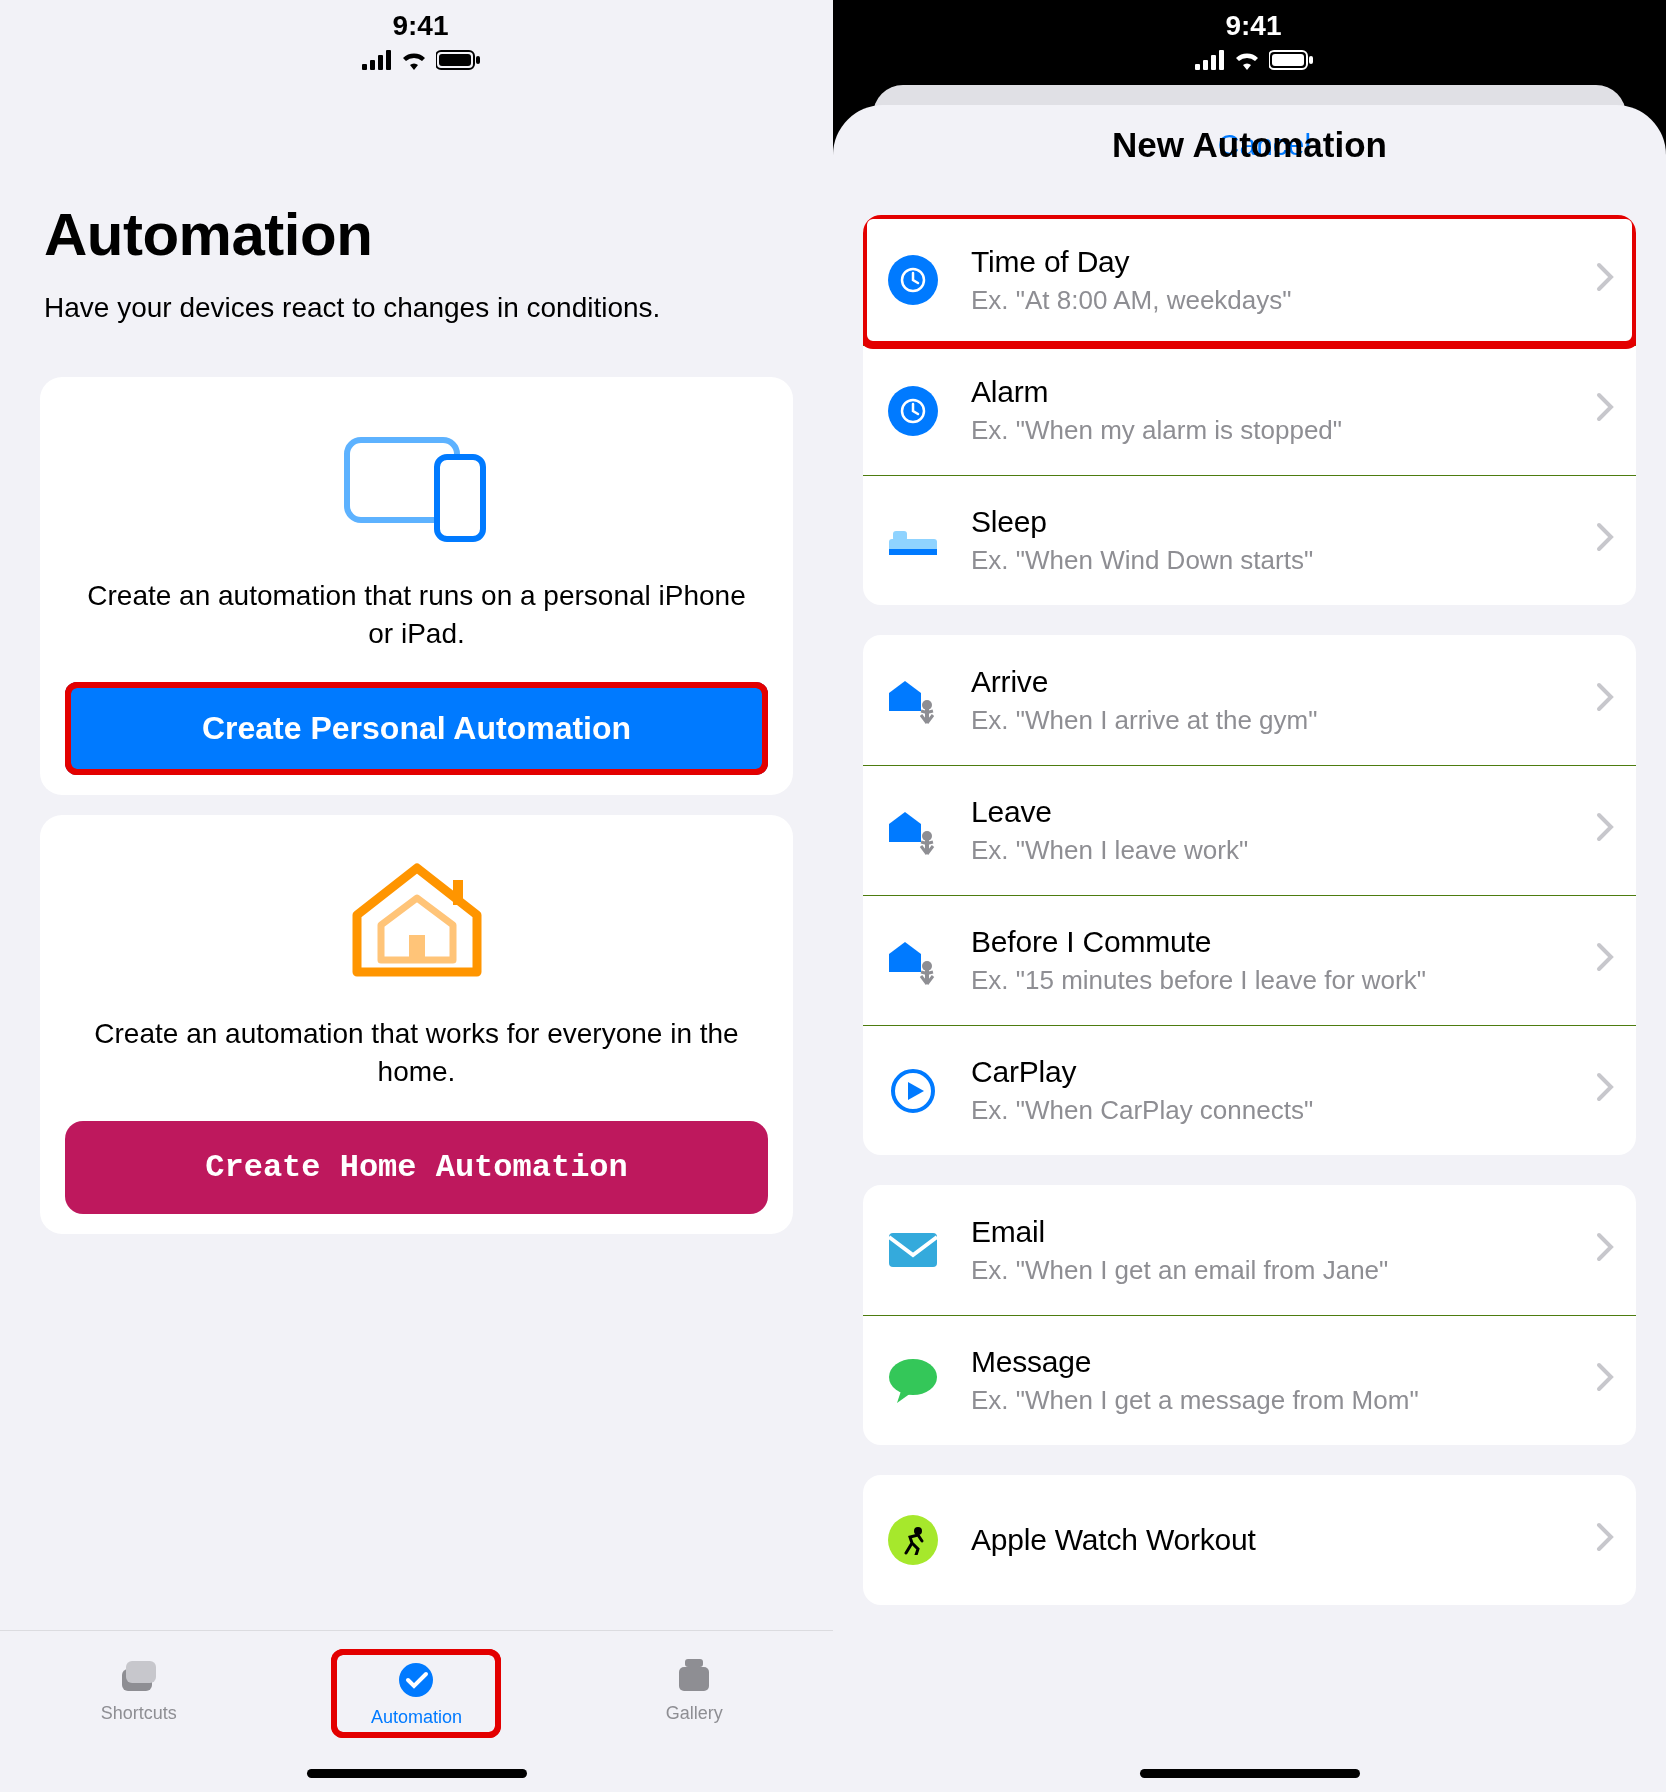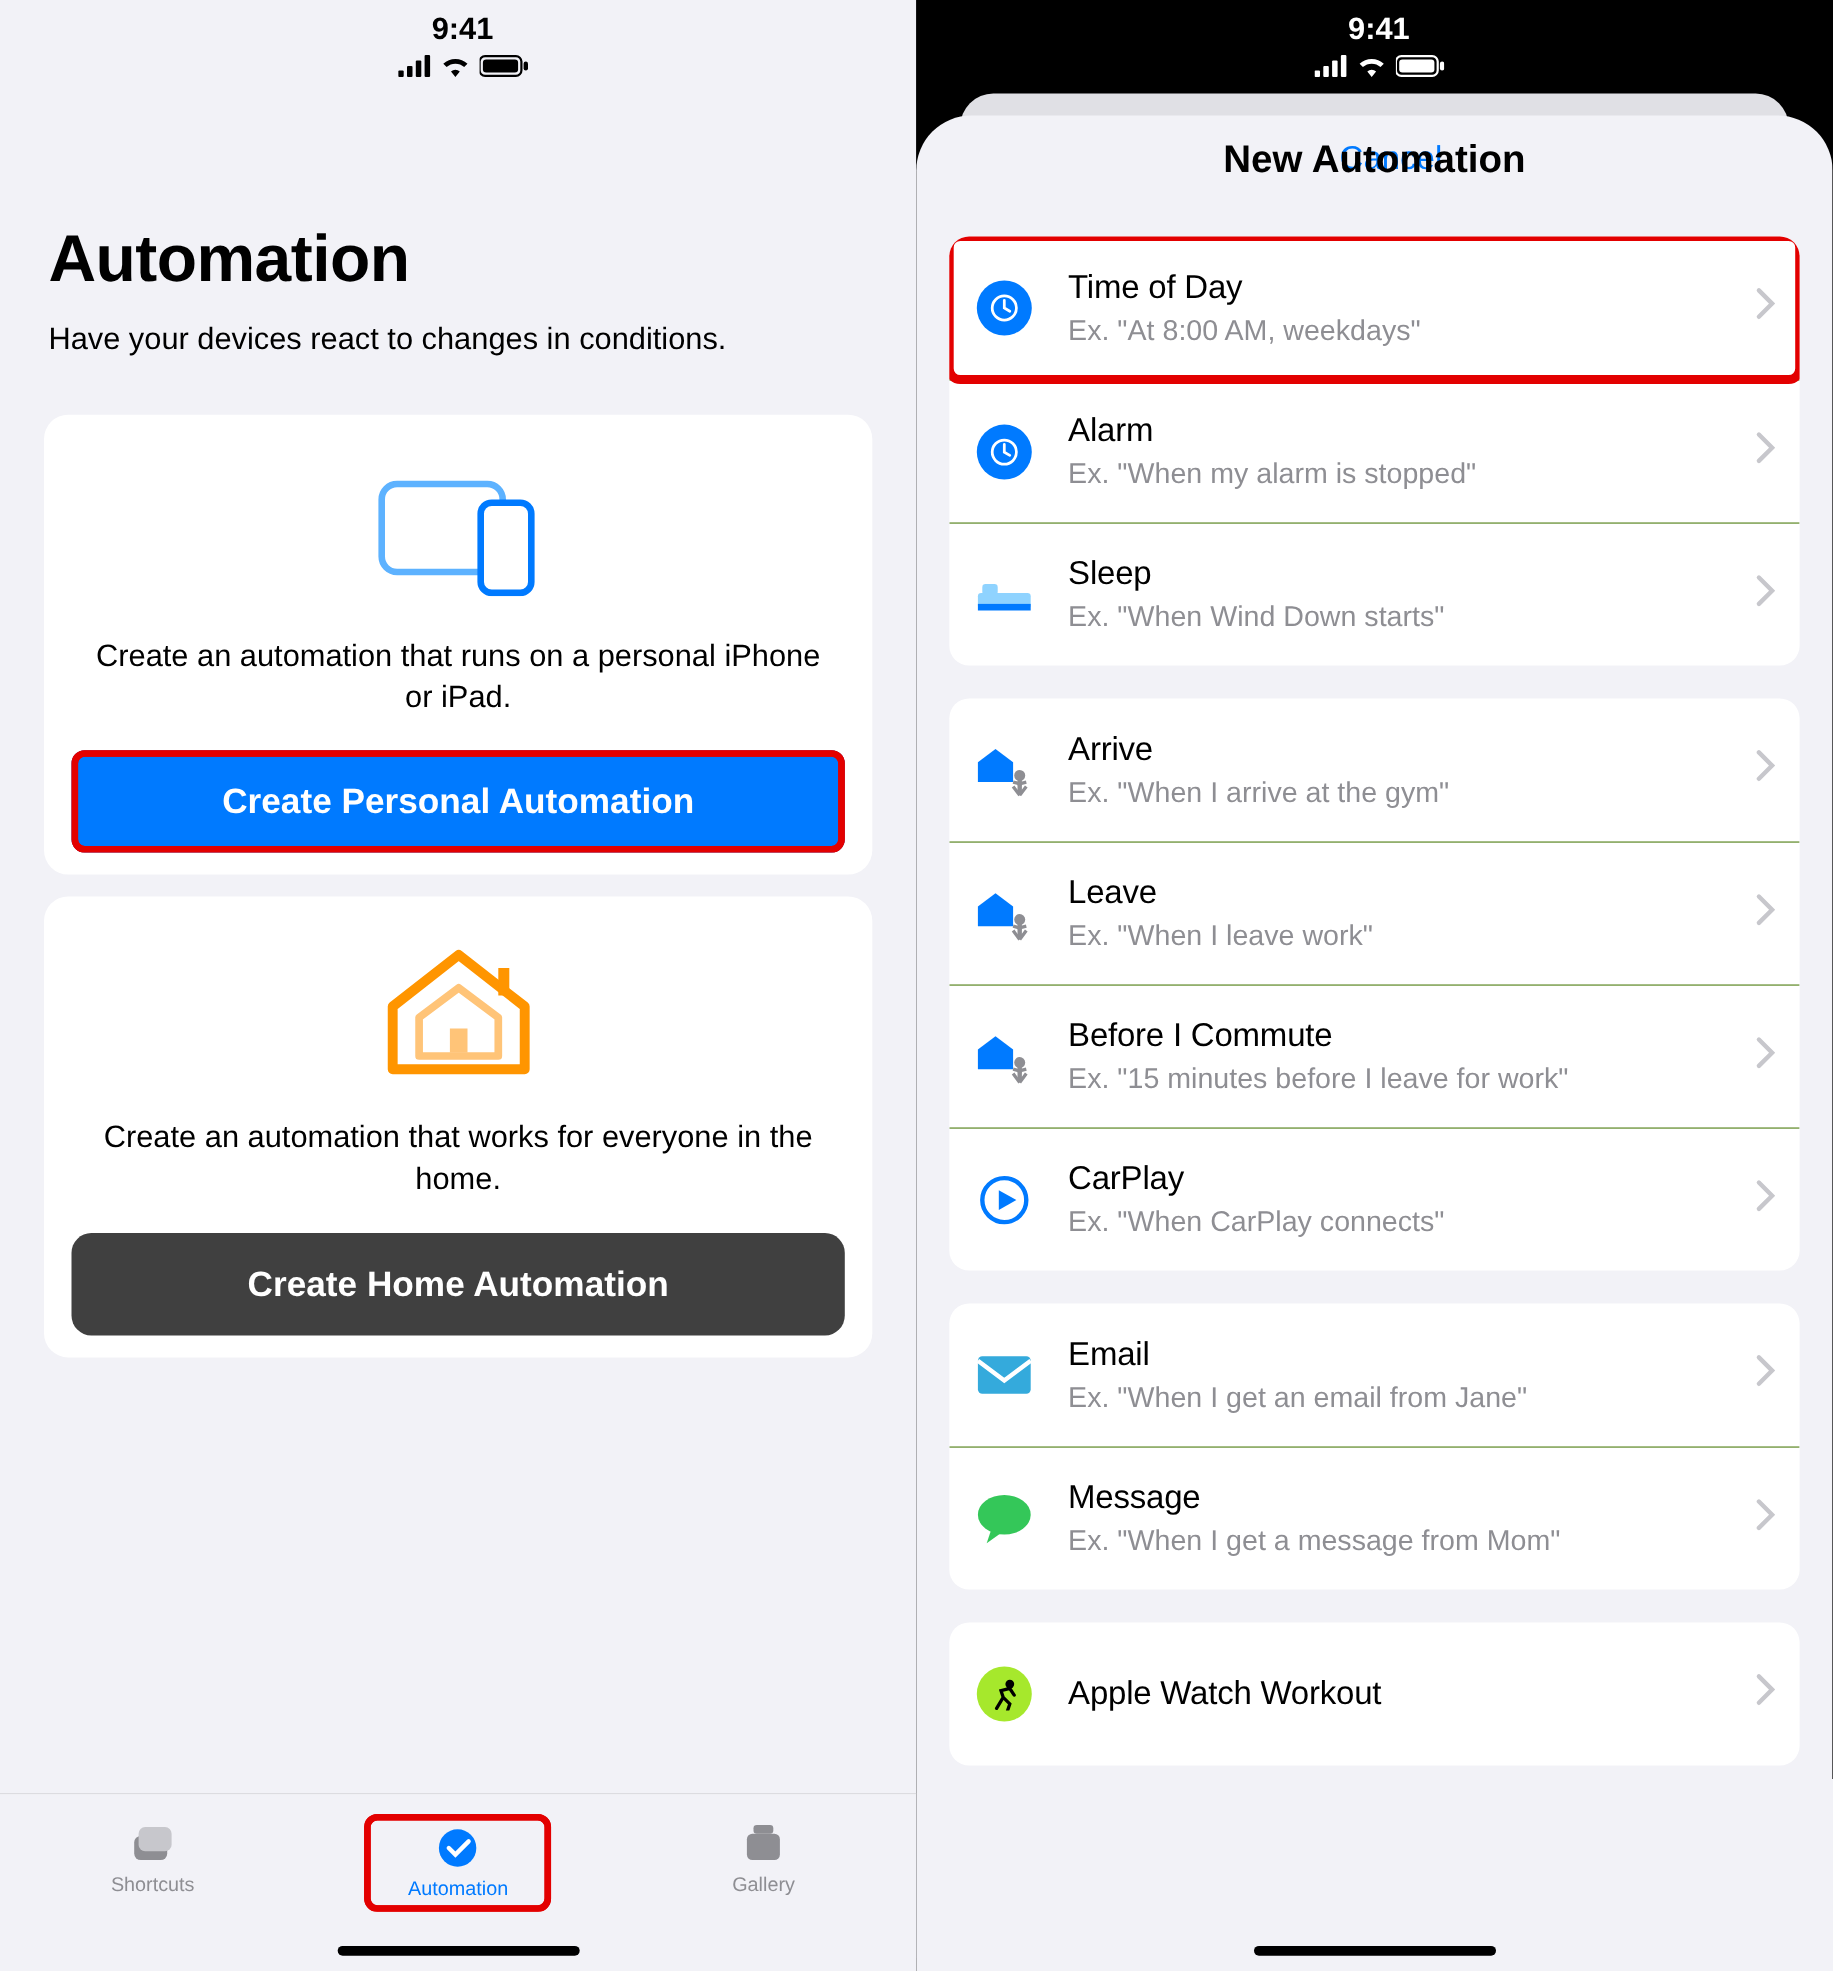--- a/index.html
+++ b/index.html
@@ -11,21 +11,21 @@
   .status-bar { height: 70px; display:flex; justify-content:space-between; align-items:center; padding: 10px 50px 0 58px; font-weight:600; font-size:28px;flex-direction:column;}
   .status-right { display:flex; gap:8px; align-items:center;}
   .status-bar.dark { color:#fff; }
   .big-title { font-size:60px; font-weight:800; padding: 130px 44px 10px 44px; letter-spacing:-0.5px;}
   .subtitle { font-size:28px; padding: 10px 44px 30px 44px; line-height:1.35;}
   .card { margin: 20px 40px; background:#fff; border-radius:22px; padding: 40px 20px 20px 20px; text-align:center; position:relative;}
   .card .illo { height:130px; display:flex; align-items:center; justify-content:center; margin-bottom:30px;}
   .card-desc { font-size:28px; line-height:1.35; margin: 0 20px 30px;}
   .big-button { display:block; width:calc(100% - 10px); margin:0 auto; border:none; border-radius:18px; padding:28px 0; font-size:32px; font-weight:600; color:#fff; cursor:pointer;}
   .btn-blue { background:#007aff;}
-  .btn-orange { background:#404040;}
+  .btn-orange { background:#be185d;font-family:Liberation Mono, monospace;}
   .highlight-red { box-shadow: 0 0 0 6px #e30000 inset; outline: 6px solid #e30000; outline-offset:-6px; border-radius:12px;}
 
   .tabbar { position:absolute; bottom:12px; left:0; right:0; height:150px; background:rgba(242,242,247,0.98); border-top:1px solid #dcdce0; display:flex; justify-content:space-around; align-items:flex-start; padding-top:18px;}
   .tab { display:flex; flex-direction:column; align-items:center; gap:6px; color:#8e8e93; font-size:18px; width:170px; padding:6px 0;}
   .tab.active { color:#007aff;}
   .home-indicator { position:absolute; bottom:14px; left:50%; transform:translateX(-50%); width:220px; height:9px; background:#000; border-radius:5px;}
 
   
   .sheet-header { display:flex; align-items:center; height:80px; position:relative;justify-content:center;}
   .cancel-btn { color:#007aff; font-size:30px; padding-left:30px; background:none;border:none;cursor:pointer;}

